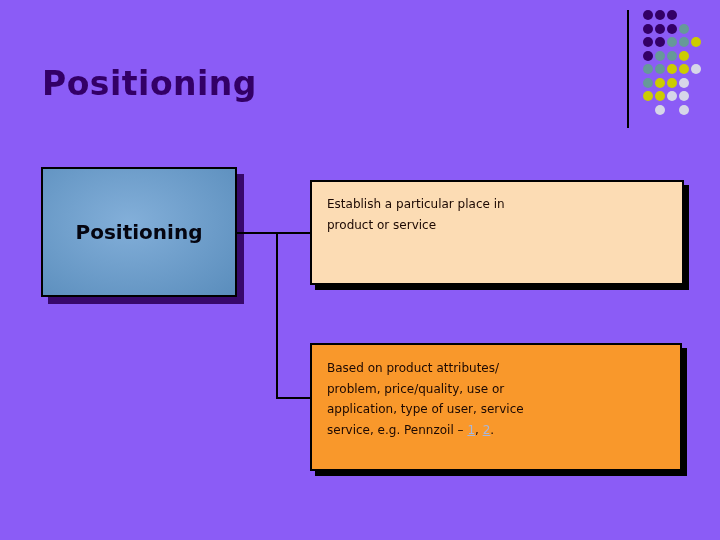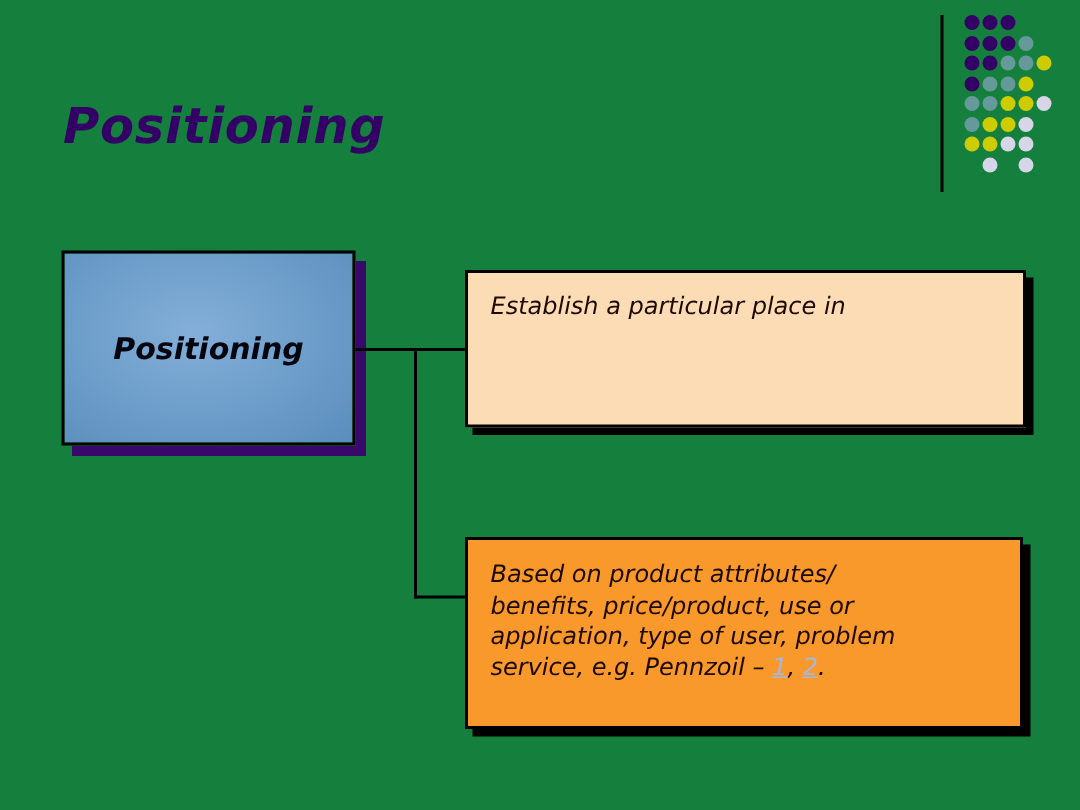--- a/index.html
+++ b/index.html
@@ -49,29 +49,29 @@
   .conn { position: absolute; }
   .conn-h1 { left: 237px; top: 232px; width: 74px; height: 2px; }
   .conn-v  { left: 276px; top: 232px; width: 2px;  height: 167px; }
   .conn-h2 { left: 276px; top: 397px; width: 35px; height: 2px; }
   .text-box {
     position: absolute;
     border: 2px solid #000;
     box-sizing: border-box;
   }
   .text-box.peach  { left: 310px; top: 180px; width: 374px; height: 105px; padding: 12px 6px 0 15px; }
-  .text-box.orange { left: 310px; top: 358px; width: 372px; height: 128px; padding: 13px 6px 0 15px; }
-  .box-text { font-size: 16px; line-height: 20.5px; }
+  .text-box.orange { left: 310px; top: 343px; width: 372px; height: 128px; padding: 13px 6px 0 15px; }
+  .box-text { font-size: 12px; line-height: 20.5px; }
   .box-text div { white-space: nowrap; }
   .hlink { text-decoration: underline; cursor: pointer; }
 </style>
 </head>
 <body>
 
-<div class="slide" style="background: #15803d; font-style: italic;">
+<div class="slide" style="background: #8b5cf6;">
 
   <h1 class="title" style="color: rgb(51, 0, 102);">Positioning</h1>
 
   <div class="deco-line" style="background: rgb(0, 0, 0);"></div>
   <div class="dots">
       <div class="dot" style="left: 643px; top: 10px; background: rgb(51, 0, 102);"></div>
       <div class="dot" style="left: 655px; top: 10px; background: rgb(51, 0, 102);"></div>
       <div class="dot" style="left: 667px; top: 10px; background: rgb(51, 0, 102);"></div>
       <div class="dot" style="left: 643px; top: 23.5px; background: rgb(51, 0, 102);"></div>
       <div class="dot" style="left: 655px; top: 23.5px; background: rgb(51, 0, 102);"></div>
@@ -107,25 +107,26 @@
     <span style="color: rgb(5, 5, 16);">Positioning</span>
   </div>
 
   <div class="conn conn-h1" style="background: rgb(0, 0, 0);"></div>
   <div class="conn conn-v" style="background: rgb(0, 0, 0);"></div>
   <div class="conn conn-h2" style="background: rgb(0, 0, 0);"></div>
 
   <div class="text-box peach" style="background: rgb(252, 220, 180); border-color: rgb(0, 0, 0); box-shadow: rgb(0, 0, 0) 5px 5px 0px;">
     <div class="box-text" style="color: rgb(28, 9, 3);">
         <div>Establish a particular place in</div>
+        <div>product or service</div>
       </div>
   </div>
 
   <div class="text-box orange" style="background: rgb(249, 152, 43); border-color: rgb(0, 0, 0); box-shadow: rgb(0, 0, 0) 5px 5px 0px;">
     <div class="box-text" style="color: rgb(28, 9, 3);">
         <div>Based on product attributes/</div>
-        <div>benefits, price/product, use or</div>
-        <div>application, type of user, problem</div>
+        <div>problem, price/quality, use or</div>
+        <div>application, type of user, service</div>
         <div><span>service, e.g. Pennzoil – </span><span class="hlink" style="color: rgb(168, 183, 220);">1</span><span>, </span><span class="hlink" style="color: rgb(168, 183, 220);">2</span><span>.</span></div>
       </div>
   </div>
 
 </div>
 
 </body></html>

